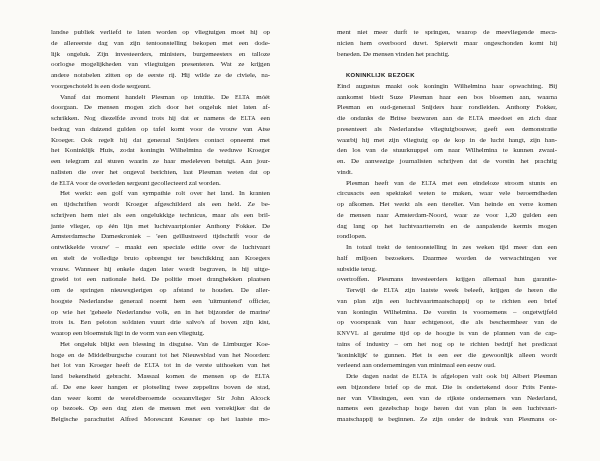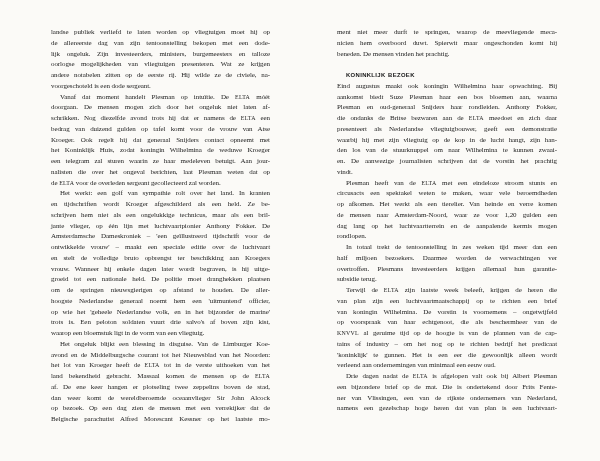--- a/index.html
+++ b/index.html
@@ -53,21 +53,21 @@
     <div class="line"><span>ontwikkelde vrouw' – maakt een speciale editie over de luchtvaart</span></div>
     <div class="line"><span>en stelt de volledige bruto opbrengst ter beschikking aan Kroegers</span></div>
     <div class="line"><span>vrouw. Wanneer hij enkele dagen later wordt begraven, is hij uitge-</span></div>
     <div class="line"><span>groeid tot een nationale held. De politie moet dranghekken plaatsen</span></div>
     <div class="line"><span>om de springen nieuwsgierigen op afstand te houden. De aller-</span></div>
     <div class="line"><span>hoogste Nederlandse generaal noemt hem een 'uitmuntend' officier,</span></div>
     <div class="line"><span>op wie het 'geheele Nederlandse volk, en in het bijzonder de marine'</span></div>
     <div class="line"><span>trots is. Een peloton soldaten vuurt drie salvo's af boven zijn kist,</span></div>
     <div class="line end"><span>waarop een bloemstuk ligt in de vorm van een vliegtuig.</span></div>
     <div class="line ind"><span>Het ongeluk blijkt een blessing in disguise. Van de </span><span class="i">Limburger Koe-</span></div>
-    <div class="line"><span class="i">avond</span><span> en de </span><span class="i">Middelburgsche courant</span><span> tot het </span><span class="i">Nieuwsblad van het Noorden:</span></div>
+    <div class="line"><span class="i">hoge</span><span> en de </span><span class="i">Middelburgsche courant</span><span> tot het </span><span class="i">Nieuwsblad van het Noorden:</span></div>
     <div class="line"><span>het lot van Kroeger heeft de </span><span class="sc">ELTA</span><span> tot in de verste uithoeken van het</span></div>
     <div class="line"><span>land bekendheid gebracht. Massaal komen de mensen op de </span><span class="sc">ELTA</span></div>
     <div class="line"><span>af. De ene keer hangen er plotseling twee zeppelins boven de stad,</span></div>
     <div class="line"><span>dan weer komt de wereldberoemde oceaanvlieger Sir John Alcock</span></div>
     <div class="line"><span>op bezoek. Op een dag zien de mensen met een verrekijker dat de</span></div>
     <div class="line"><span>Belgische parachutist Alfred Morescant Kessner op het laatste mo-</span></div>
   </div>
 <div class="col" id="col-right">
     <div class="line"><span>ment niet meer durft te springen, waarop de meevliegende meca-</span></div>
     <div class="line"><span>nicien hem overboord duwt. Spierwit maar ongeschonden komt hij</span></div>
@@ -84,30 +84,31 @@
     <div class="line"><span>en. De aanwezige journalisten schrijven dat de vorstin het prachtig</span></div>
     <div class="line end"><span>vindt.</span></div>
     <div class="line ind"><span>Plesman heeft van de </span><span class="sc">ELTA</span><span> met een eindeloze stroom stunts en</span></div>
     <div class="line"><span>circusacts een spektakel weten te maken, waar vele beroemdheden</span></div>
     <div class="line"><span>op afkomen. Het werkt als een tierelier. Van heinde en verre komen</span></div>
     <div class="line"><span>de mensen naar Amsterdam-Noord, waar ze voor 1,20 gulden een</span></div>
     <div class="line"><span>dag lang op het luchtvaartterrein en de aanpalende kermis mogen</span></div>
     <div class="line end"><span>rondlopen.</span></div>
     <div class="line ind"><span>In totaal trekt de tentoonstelling in zes weken tijd meer dan een</span></div>
     <div class="line"><span>half miljoen bezoekers. Daarmee worden de verwachtingen ver</span></div>
+    <div class="line end"><span>subsidie terug.</span></div>
     <div class="line"><span>overtroffen. Plesmans investeerders krijgen allemaal hun garantie-</span></div>
-    <div class="line end"><span>subsidie terug.</span></div>
     <div class="line ind"><span>Terwijl de </span><span class="sc">ELTA</span><span> zijn laatste week beleeft, krijgen de heren die</span></div>
     <div class="line"><span>van plan zijn een luchtvaartmaatschappij op te richten een brief</span></div>
     <div class="line"><span>van koningin Wilhelmina. De vorstin is voornemens – ongetwijfeld</span></div>
     <div class="line"><span>op voorspraak van haar echtgenoot, die als beschermheer van de</span></div>
     <div class="line"><span class="sc">KNVVL</span><span> al geruime tijd op de hoogte is van de plannen van de cap-</span></div>
     <div class="line"><span>tains of industry – om het nog op te richten bedrijf het predicaat</span></div>
     <div class="line"><span>'koninklijk' te gunnen. Het is een eer die gewoonlijk alleen wordt</span></div>
     <div class="line end"><span>verleend aan ondernemingen van minimaal een eeuw oud.</span></div>
     <div class="line ind"><span>Drie dagen nadat de </span><span class="sc">ELTA</span><span> is afgelopen valt ook bij Albert Plesman</span></div>
     <div class="line"><span>een bijzondere brief op de mat. Die is ondertekend door Frits Fente-</span></div>
     <div class="line"><span>ner van Vlissingen, een van de rijkste ondernemers van Nederland,</span></div>
     <div class="line"><span>namens een gezelschap hoge heren dat van plan is een luchtvaart-</span></div>
+    <div class="line"><span>maatschappij te beginnen. Ze zijn onder de indruk van Plesmans or-</span></div>
   </div>
 
 <div class="pagenum pn-left">20</div>
 <div class="pagenum pn-right">21</div>
 
 </body></html>

